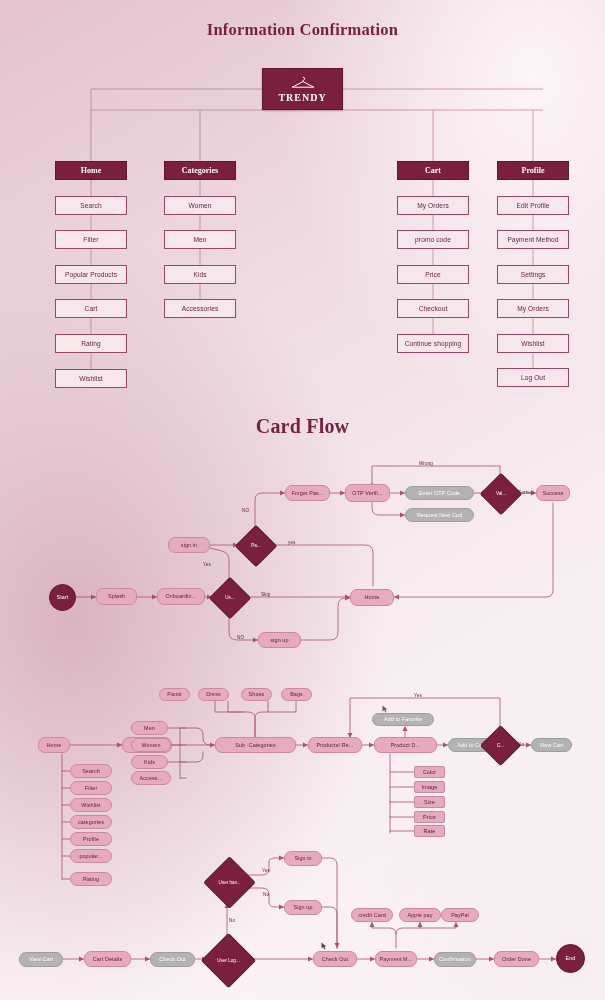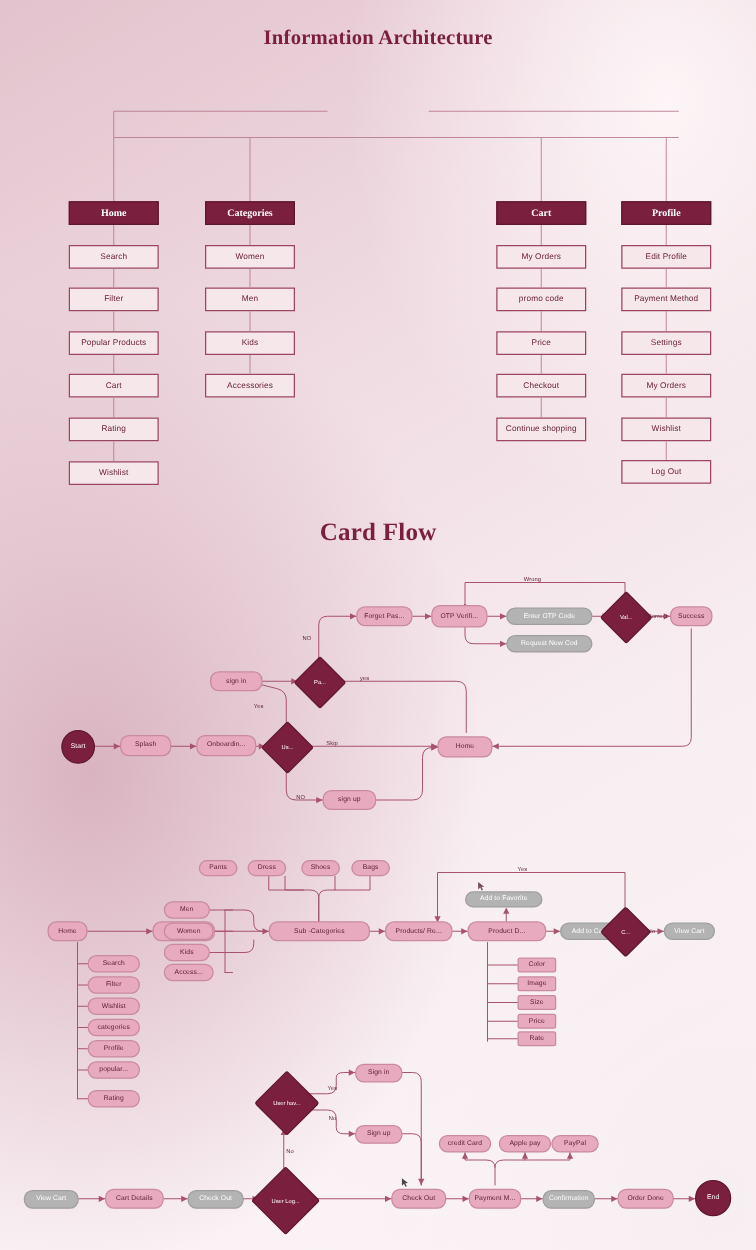--- a/index.html
+++ b/index.html
@@ -234,23 +234,30 @@
       <polygon points="227,903 224.5,908 229.5,908"></polygon>
       <polygon points="284,858 279,855.5 279,860.5"></polygon>
       <polygon points="284,907 279,904.5 279,909.5"></polygon>
       <polygon points="337,948 334.5,943 339.5,943"></polygon>
       <polygon points="372,922 369.5,927 374.5,927"></polygon>
       <polygon points="420,922 417.5,927 422.5,927"></polygon>
       <polygon points="456,922 453.5,927 458.5,927"></polygon>
     </g>
   </svg>
 
-  <div class="title" id="ia-title">Information Architecture</div>
+  <div class="title" id="ia-title">Information Confirmation</div>
   <div class="title" id="uf-title">Card Flow</div>
 
+  <div class="node ia-logo" style="left:262px;top:68px;width:81px;height:42px;">
+    <svg width="26" height="14" viewBox="0 0 26 14">
+      <path d="M13 1.2 a1.6 1.6 0 0 1 1.6 1.6 c0 1-.8 1.3-1.6 1.7 v1.3" fill="none" stroke="#fff" stroke-width="1"></path>
+      <path d="M13 5.6 L2.2 11.2 h21.6 Z" fill="none" stroke="#fff" stroke-width="1" stroke-linejoin="round"></path>
+    </svg>
+    <span class="brand">TRENDY</span>
+  </div>
 
   <div class="node ia-head" style="left:55px;top:161px;width:72px;height:19px;">Home</div>
   <div class="node ia-item" style="left:55px;top:196px;width:72px;height:19px;">Search</div>
   <div class="node ia-item" style="left:55px;top:230px;width:72px;height:19px;">Filter</div>
   <div class="node ia-item" style="left:55px;top:265px;width:72px;height:19px;">Popular Products</div>
   <div class="node ia-item" style="left:55px;top:299px;width:72px;height:19px;">Cart</div>
   <div class="node ia-item" style="left:55px;top:334px;width:72px;height:19px;">Rating</div>
   <div class="node ia-item" style="left:55px;top:369px;width:72px;height:19px;">Wishlist</div>
 
   <div class="node ia-head" style="left:164px;top:161px;width:72px;height:19px;">Categories</div>

